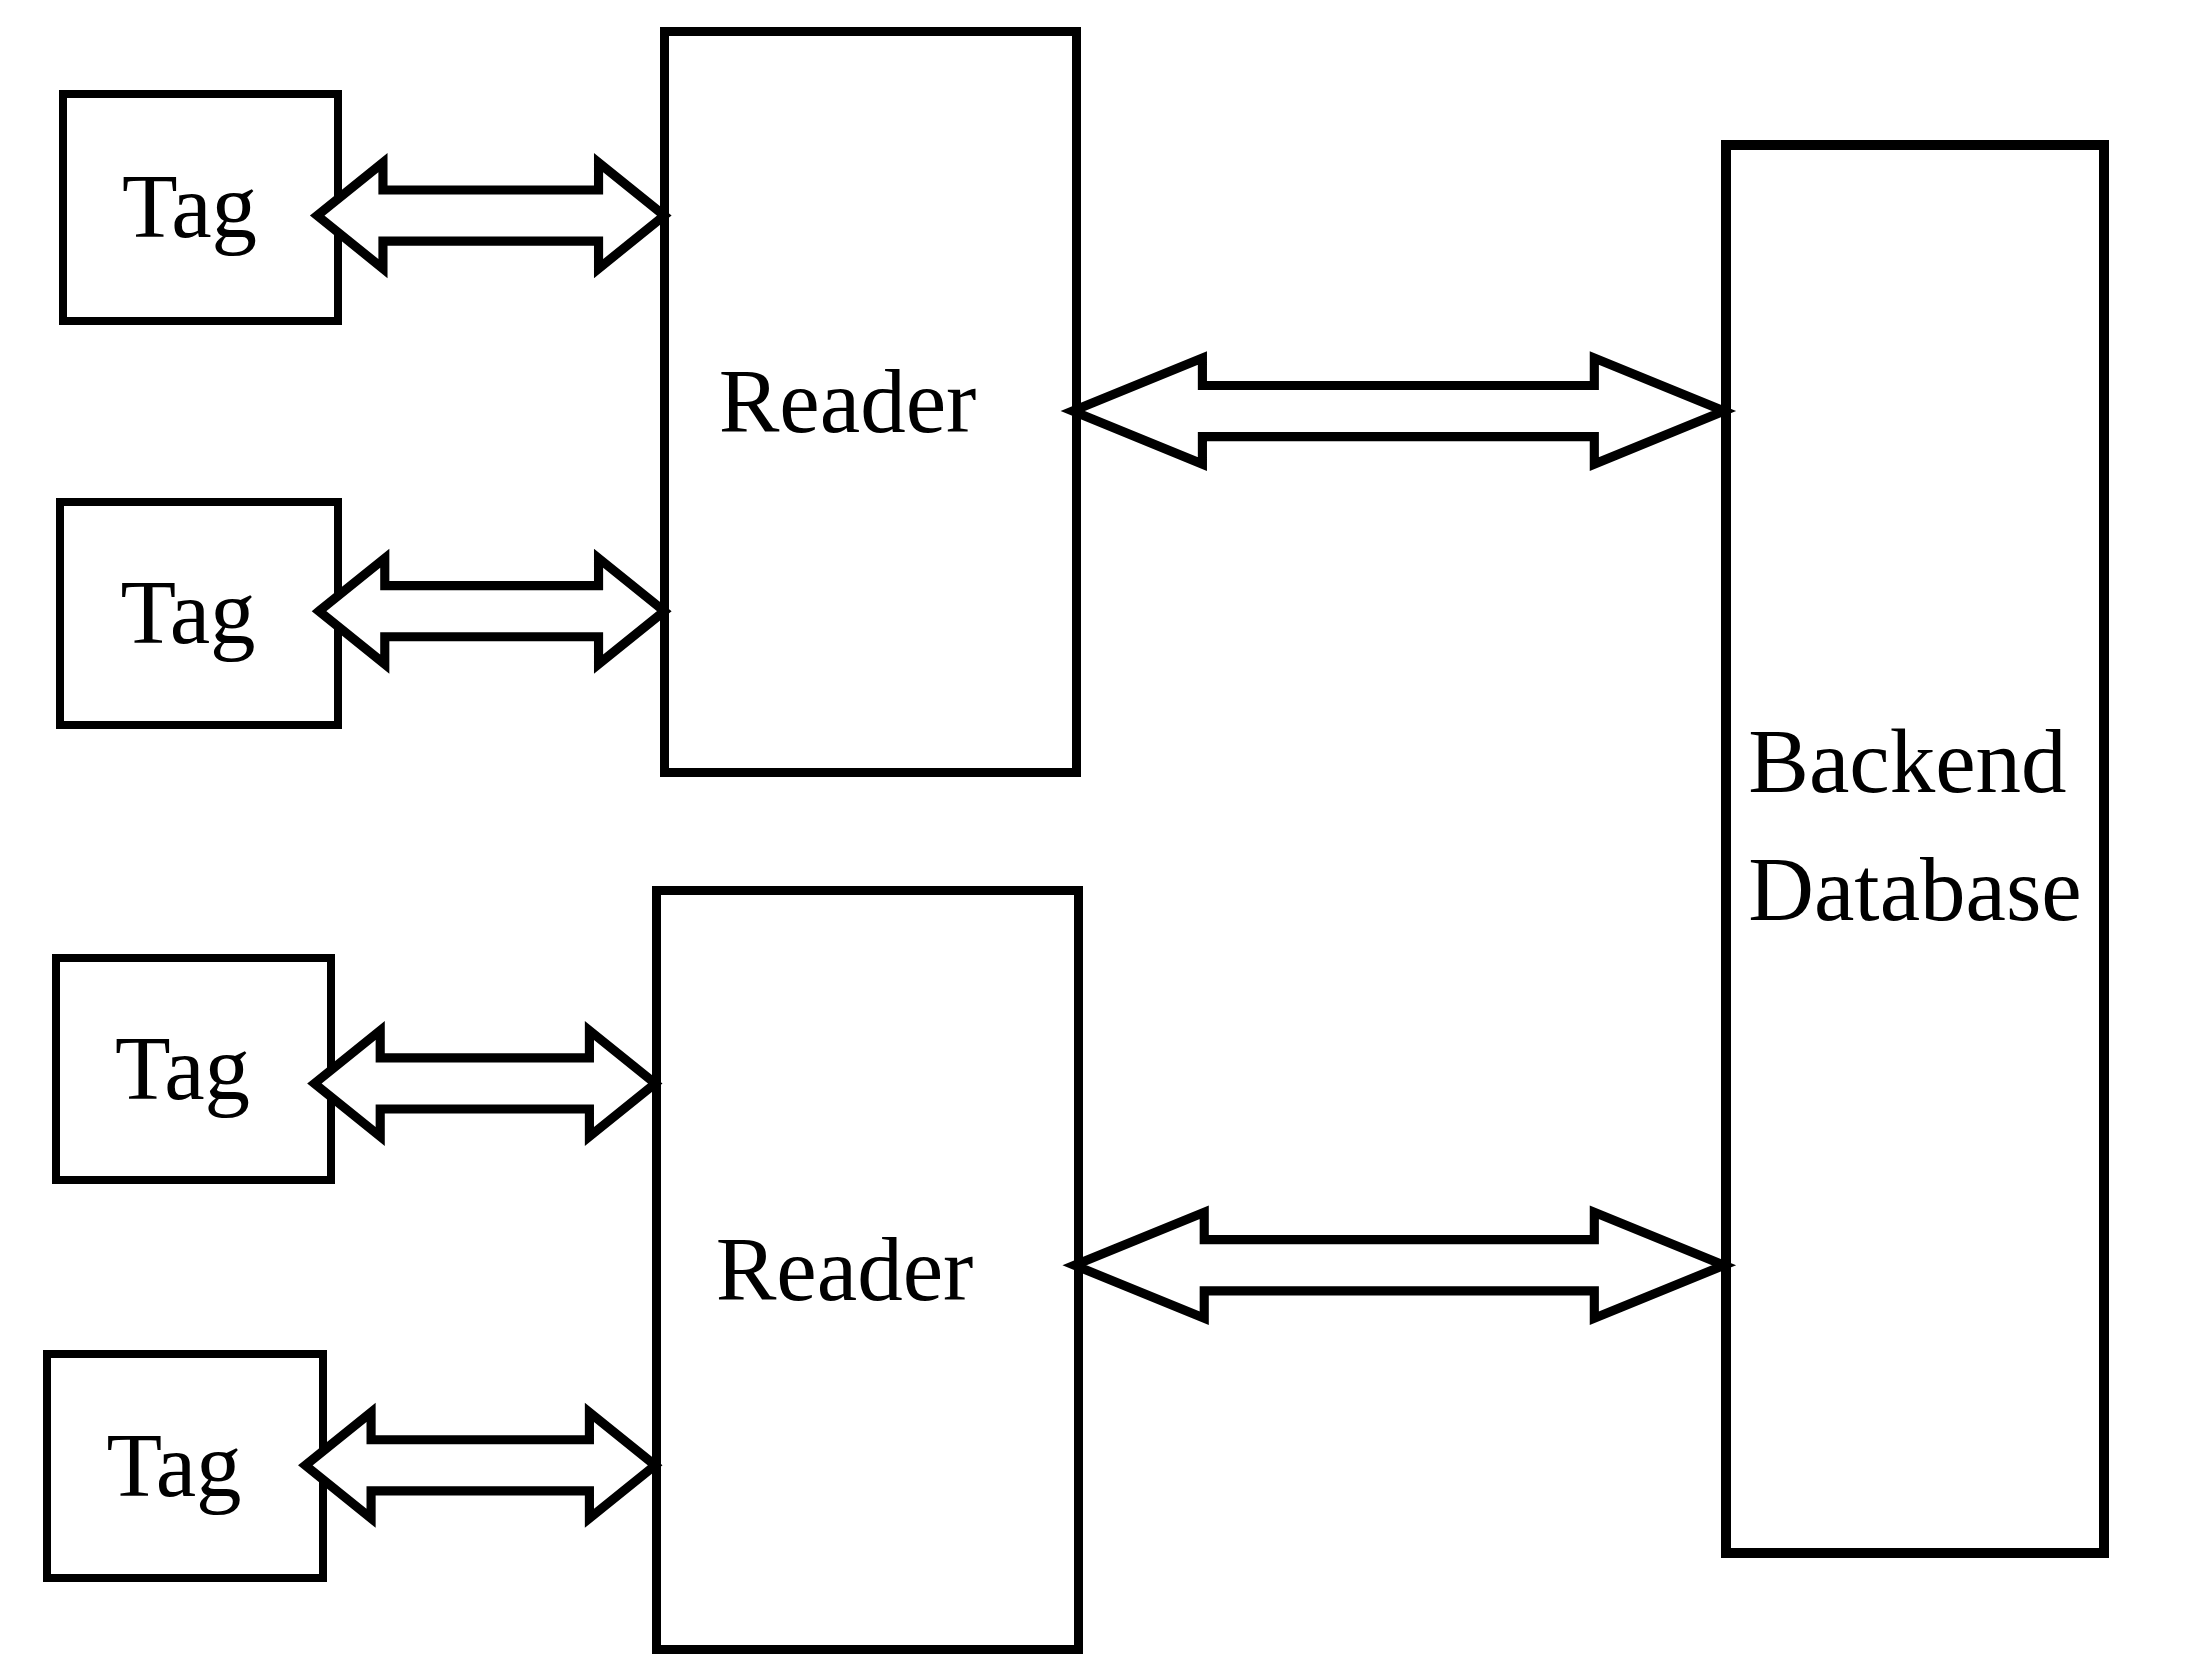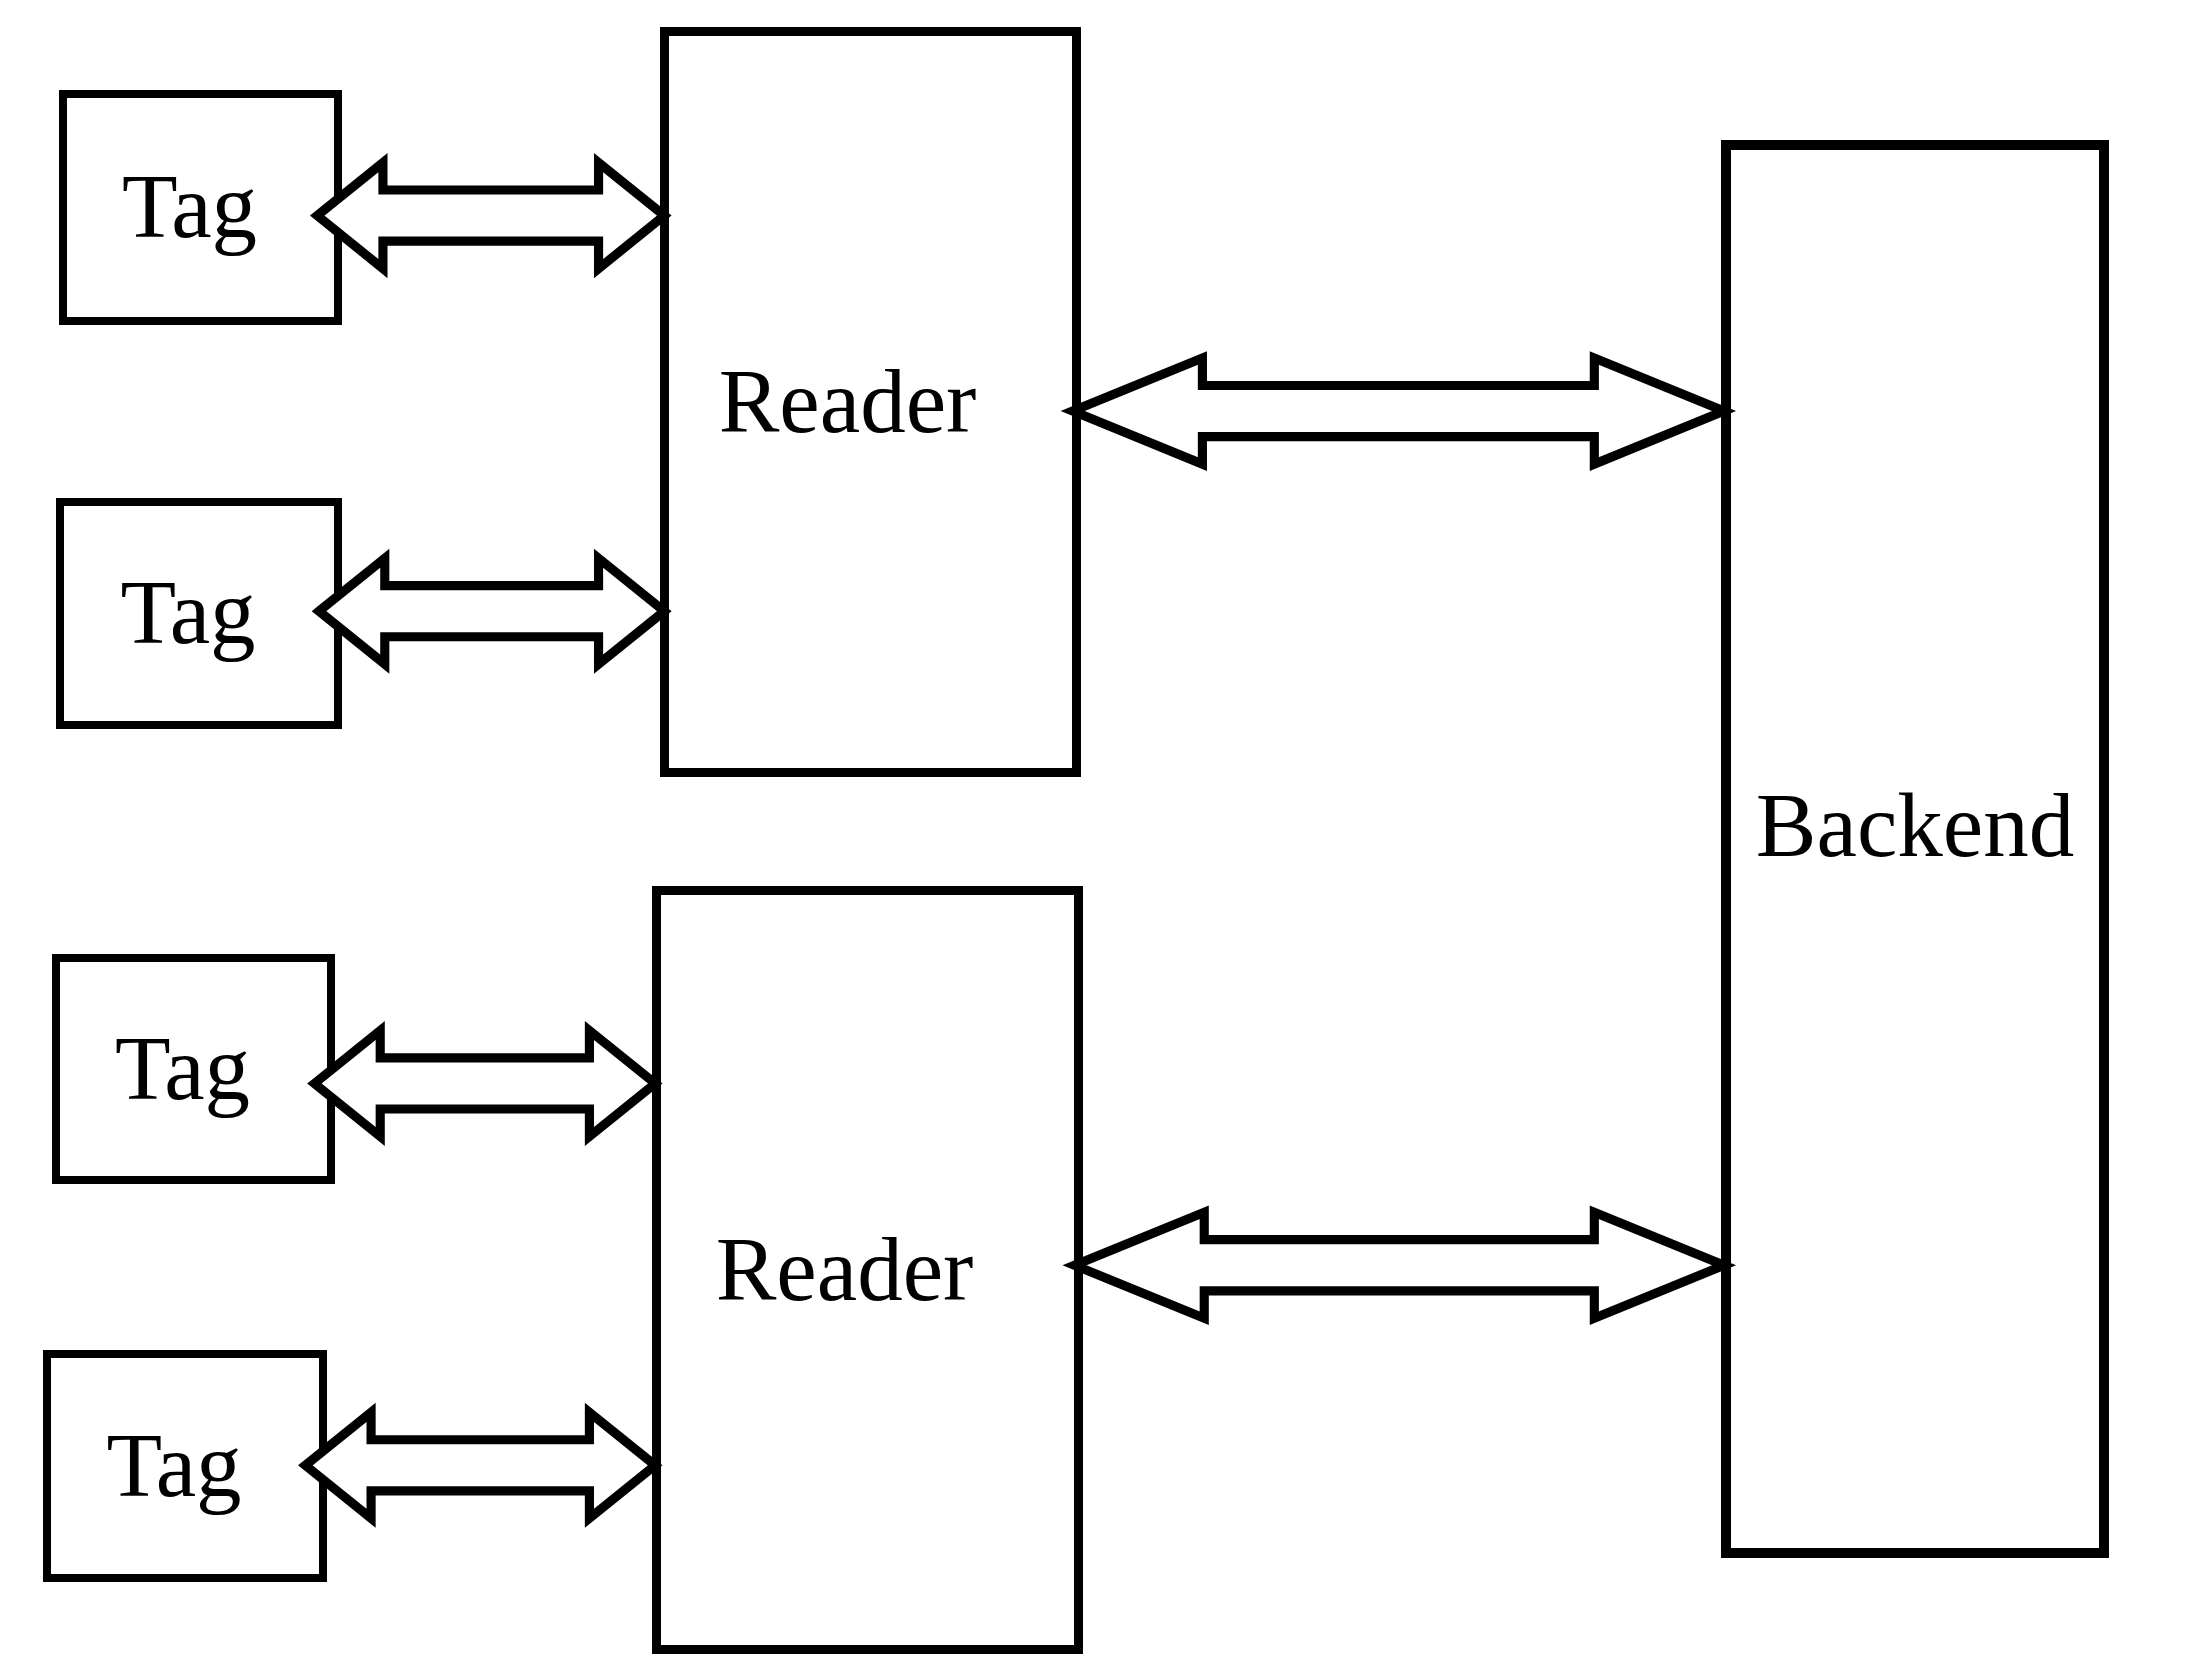--- a/index.html
+++ b/index.html
@@ -94,20 +94,21 @@
     <span class="label">Reader</span>
   </div>
 
   <div class="node reader-box" id="reader2">
     <span class="label">Reader</span>
   </div>
 
   <div class="node db-box" id="db">
     <div class="db-label">
       <div>Backend</div>
+      <div>Database</div>
     </div>
   </div>
 
   <svg class="connections" width="2202" height="1659" viewBox="0 0 2410 1816">
     <polygon points="347,236 419,178 419,208 655,208 655,178 727,236 655,294 655,264 419,264 419,294"></polygon>
     <polygon points="349,669 421,611 421,641 655,641 655,611 727,669 655,727 655,697 421,697 421,727"></polygon>
     <polygon points="344,1186 416,1128 416,1158 645,1158 645,1128 717,1186 645,1244 645,1214 416,1214 416,1244"></polygon>
     <polygon points="334,1604 406,1546 406,1576 645,1576 645,1546 717,1604 645,1662 645,1632 406,1632 406,1662"></polygon>
     <polygon points="1174,450 1316,392 1316,422 1745,422 1745,392 1887,450 1745,508 1745,478 1316,478 1316,508"></polygon>
     <polygon points="1176,1385 1318,1327 1318,1357 1745,1357 1745,1327 1887,1385 1745,1443 1745,1413 1318,1413 1318,1443"></polygon>

